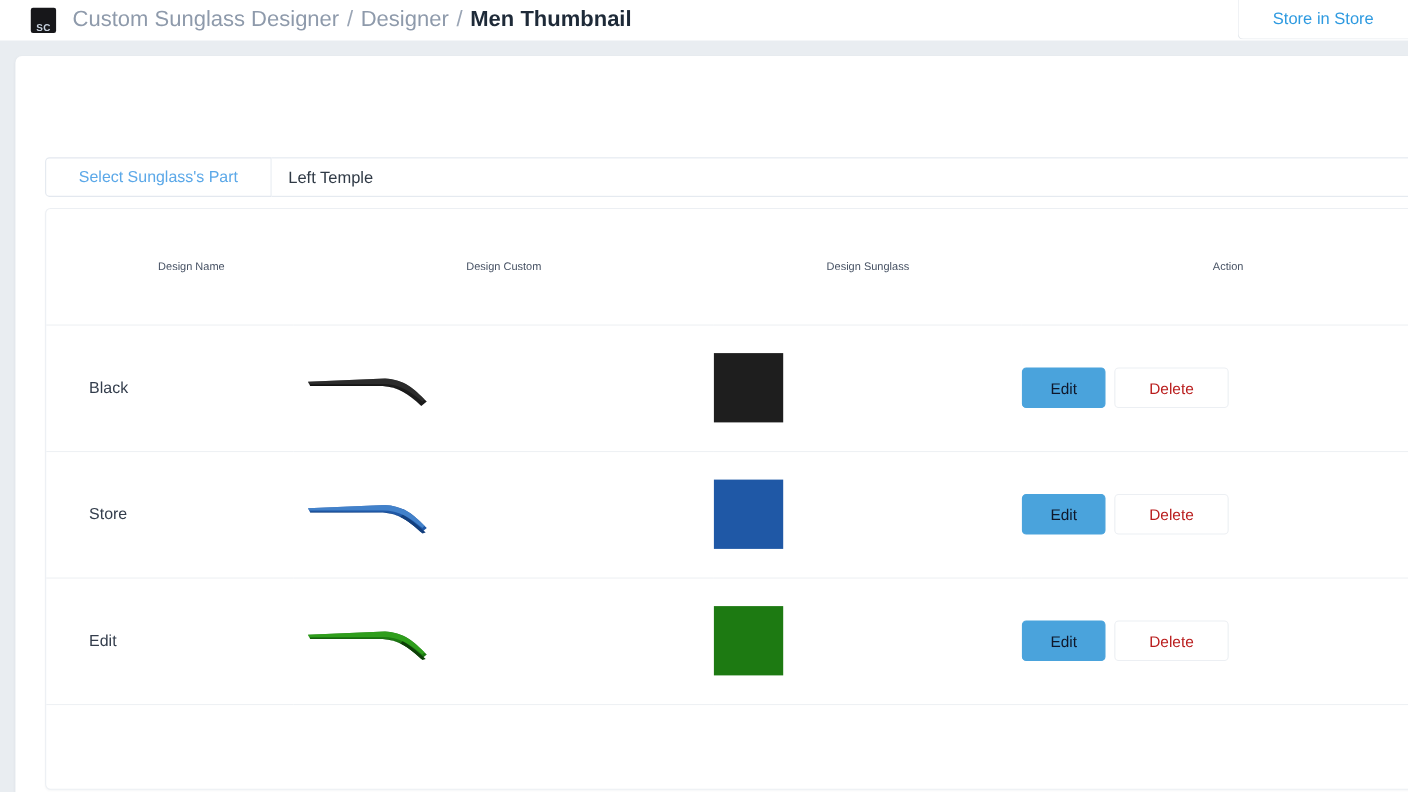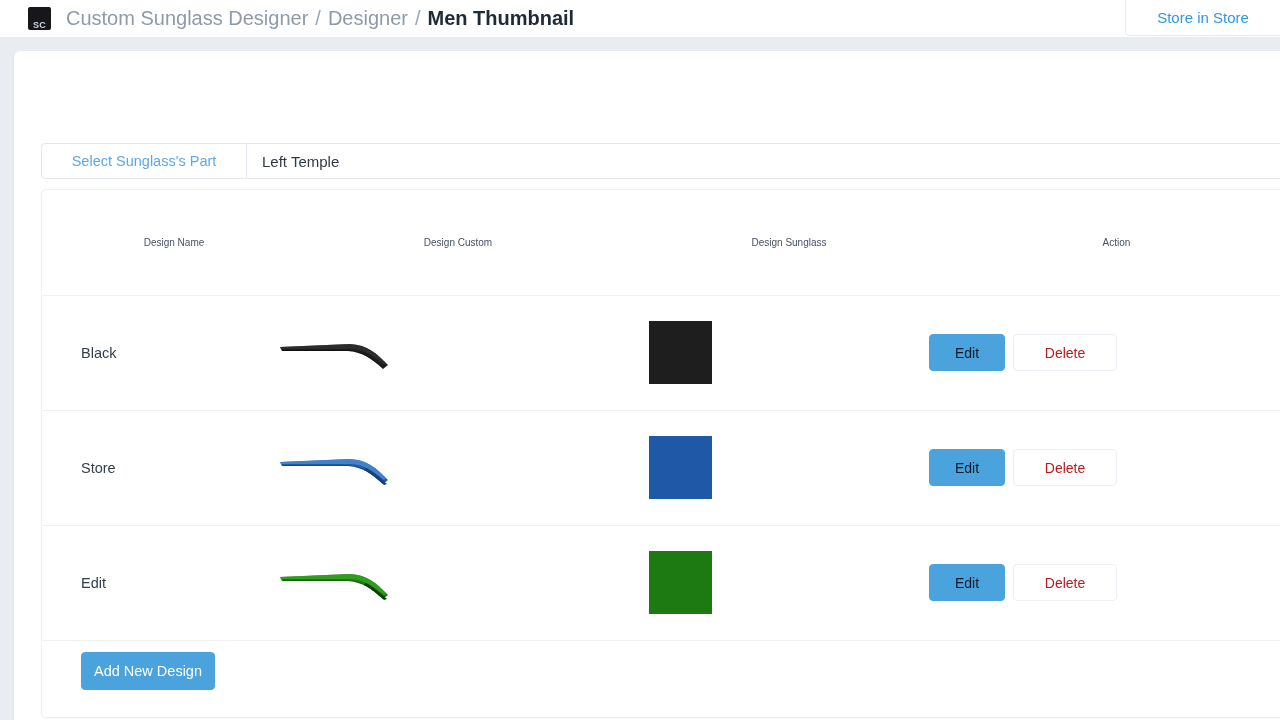--- a/index.html
+++ b/index.html
@@ -352,17 +352,16 @@
               <div class="action-cell-inner">
                 <button class="btn btn-edit">Edit</button>
                 <button class="btn btn-delete">Delete</button>
               </div>
             </td>
           </tr>
 
         </tbody>
       </table>
 
-      <button class="btn-add">Add New Design</button>
 
     </div>
   </div>
 </div>
 
 </body></html>

